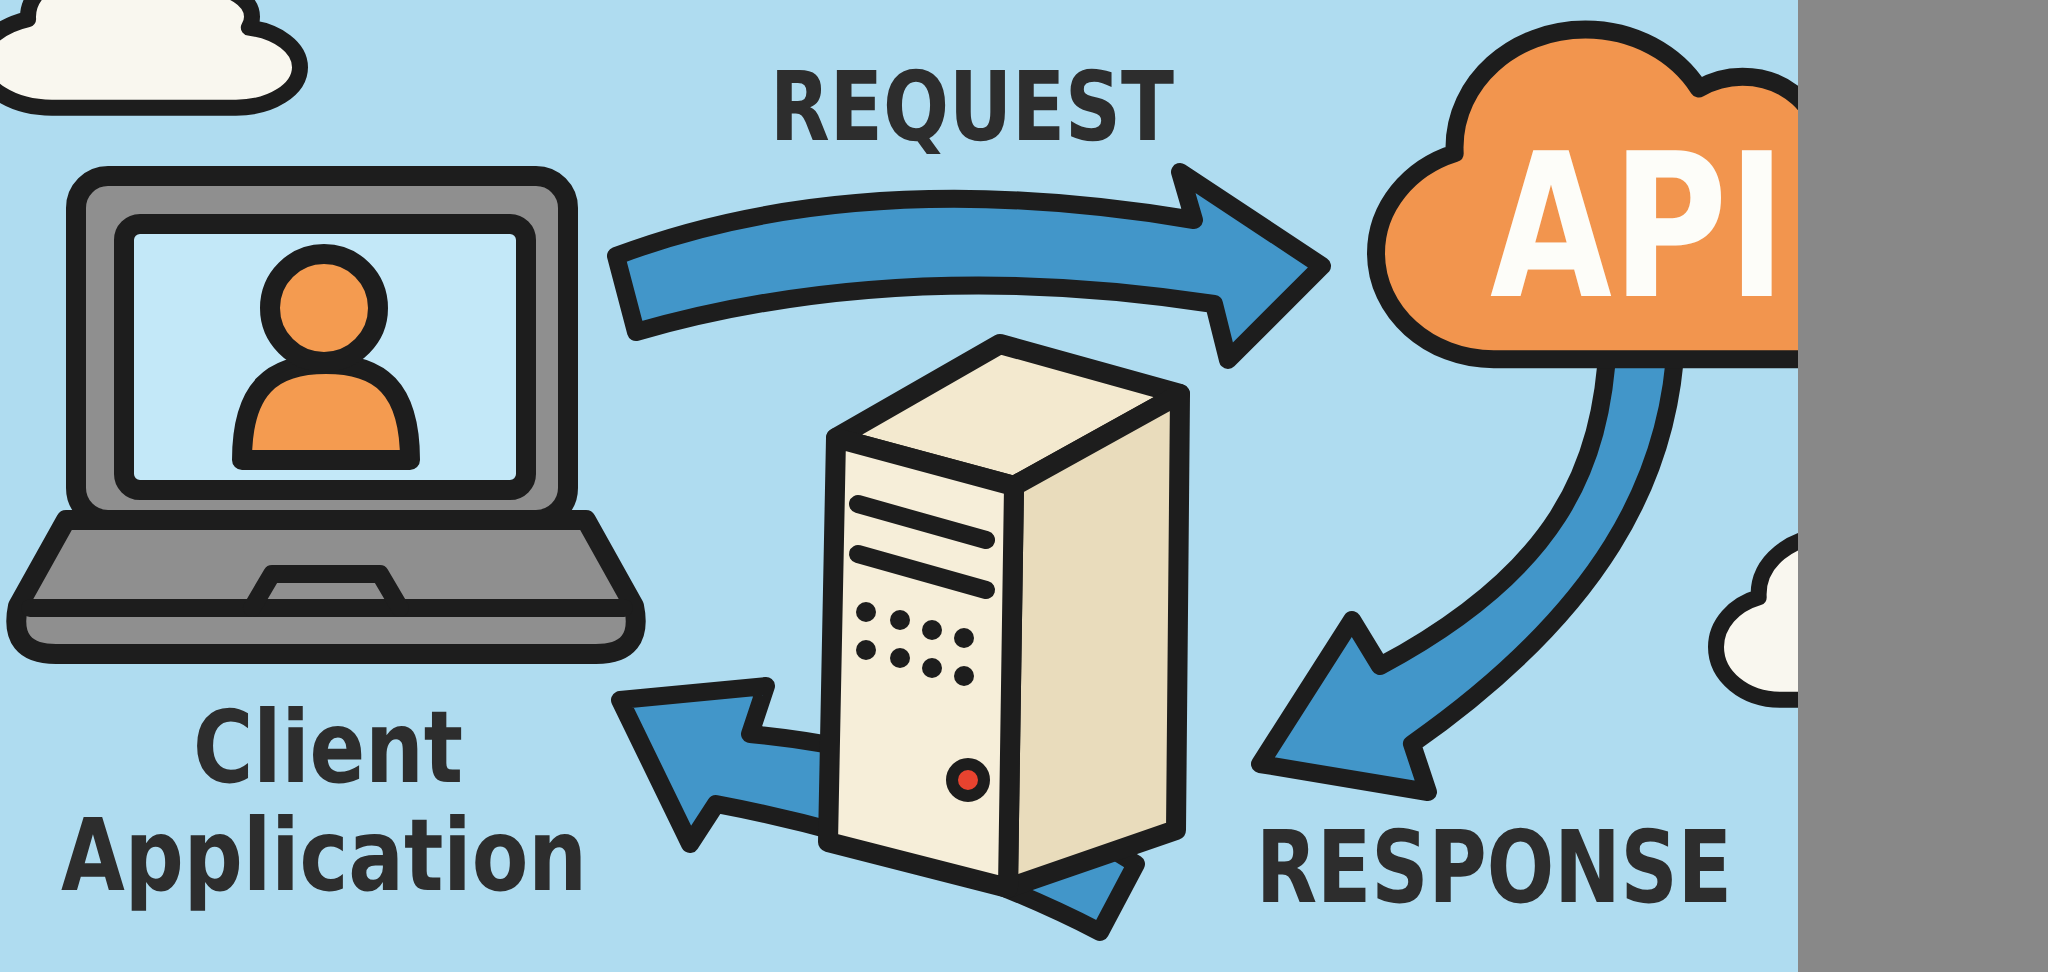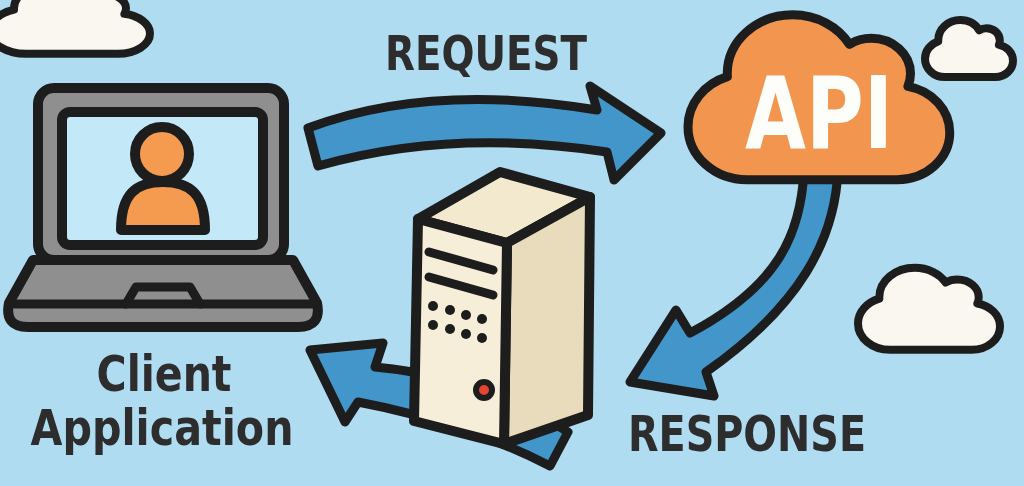--- a/index.html
+++ b/index.html
@@ -1,16 +1,16 @@
 <!DOCTYPE html>
 <html><head>
 <meta charset="utf-8">
 <style>
   html,body{margin:0;padding:0;background:#888;}
-  #stage{width:1024px;height:486px;position:relative;overflow:hidden;text-decoration:underline;}
+  #stage{width:899px;height:486px;position:relative;overflow:hidden;text-decoration:underline;}
   svg{display:block;}
   .outline{stroke:#1d1d1d;stroke-linejoin:round;stroke-linecap:round;}
   .sw10{stroke-width:10px;}
   .sw9{stroke-width:9px;}
   .sw6{stroke-width:6px;}
   .ink{fill:#1d1d1d;}
   text{
     font-family:"DejaVu Sans","Liberation Sans",sans-serif;
     font-weight:700;
   }

